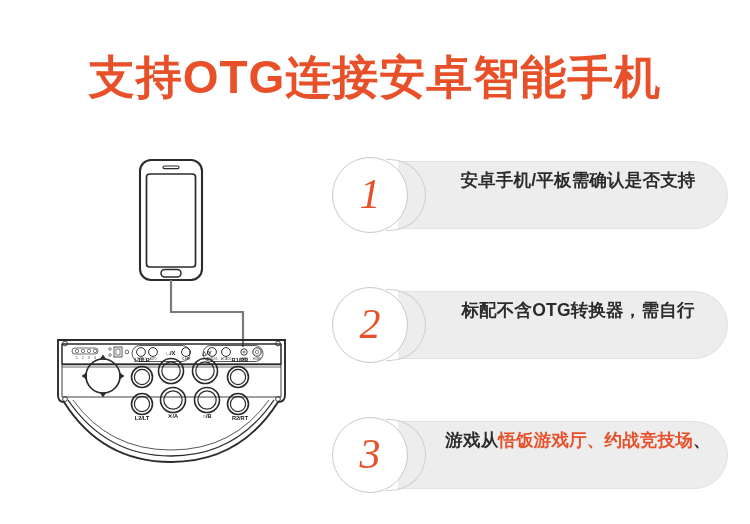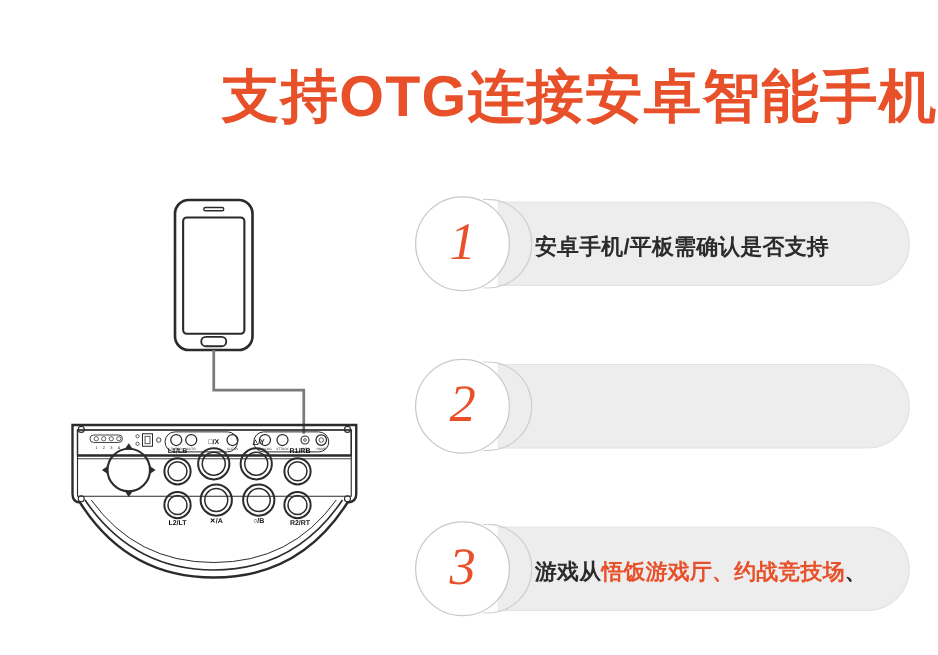--- a/index.html
+++ b/index.html
@@ -7,21 +7,21 @@
   body{
     width:750px;height:524px;background:#ffffff;
     font-family:"Liberation Sans","DejaVu Sans",sans-serif;
     overflow:hidden;position:relative;
   }
   .page{position:relative;width:750px;height:524px;}
 
   
   .title{
     position:absolute;left:0;top:48px;width:750px;
-    text-align:right;
+    text-align:center;
     font-size:46px;font-weight:bold;letter-spacing:1px;
     color:#e8502a;
     line-height:58px;
     white-space:nowrap;
   }
 
   
   .illustration{position:absolute;left:40px;top:150px;width:290px;height:350px;}
   .illustration svg{display:block;}
 
@@ -65,21 +65,21 @@
     width:330px;height:68px;
     background:#ededed;
     border-radius:0 34px 34px 0;
     border:1px solid #e2e2e2;
     border-left:none;
     box-sizing:border-box;
     z-index:1;
   }
   .pill-text{
     position:absolute;left:98px;top:12px;width:300px;height:60px;
-    display:flex;flex-direction:column;justify-content:center;
+    display:flex;flex-direction:row;justify-content:center;
     z-index:4;
     font-size:17.5px;line-height:27px;color:#2b2b2b;
     font-weight:bold;
     letter-spacing:0.2px;
   }
   .pill-text .ln{white-space:nowrap;}
   .hi{color:#e8502a;}
 
   
   .ink{stroke:#2b2b2b;fill:none;}
@@ -251,20 +251,21 @@
       </div>
     </div>
 
     <div class="step step-2">
       <div class="arc"></div>
       <div class="pill"></div>
       <div class="num-circle">
         <span>2</span>
       </div>
       <div class="pill-text">
+        <div class="ln"><span>标配不含OTG转换器，需自行</span></div>
       </div>
     </div>
 
     <div class="step step-3">
       <div class="arc"></div>
       <div class="pill"></div>
       <div class="num-circle">
         <span>3</span>
       </div>
       <div class="pill-text">

